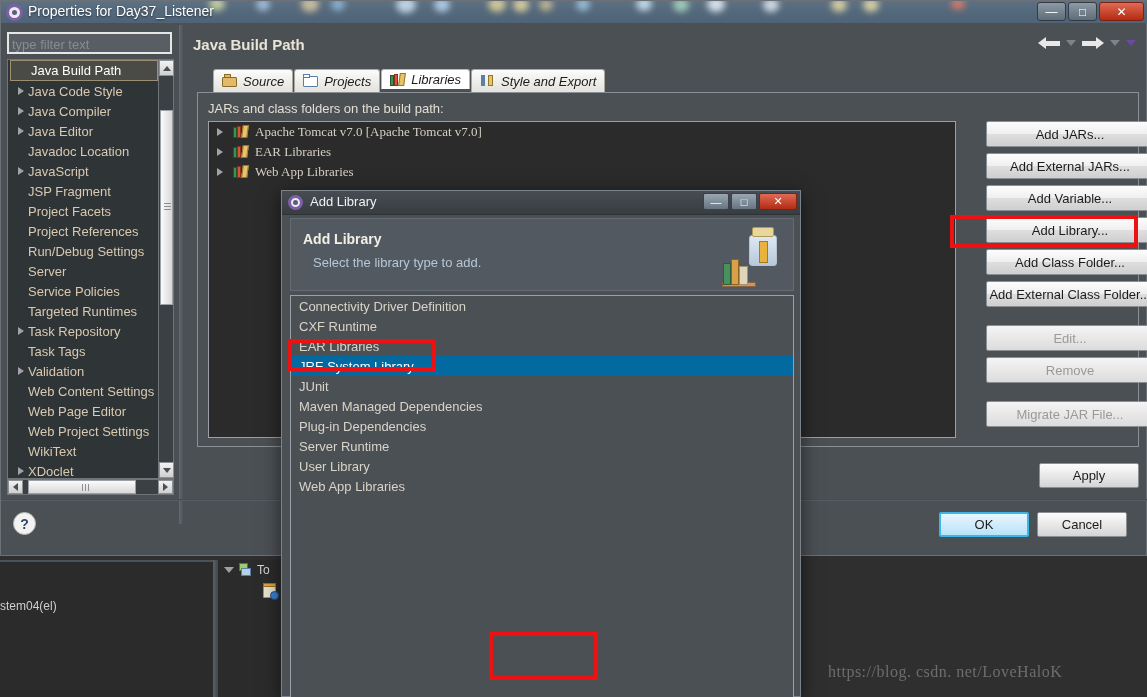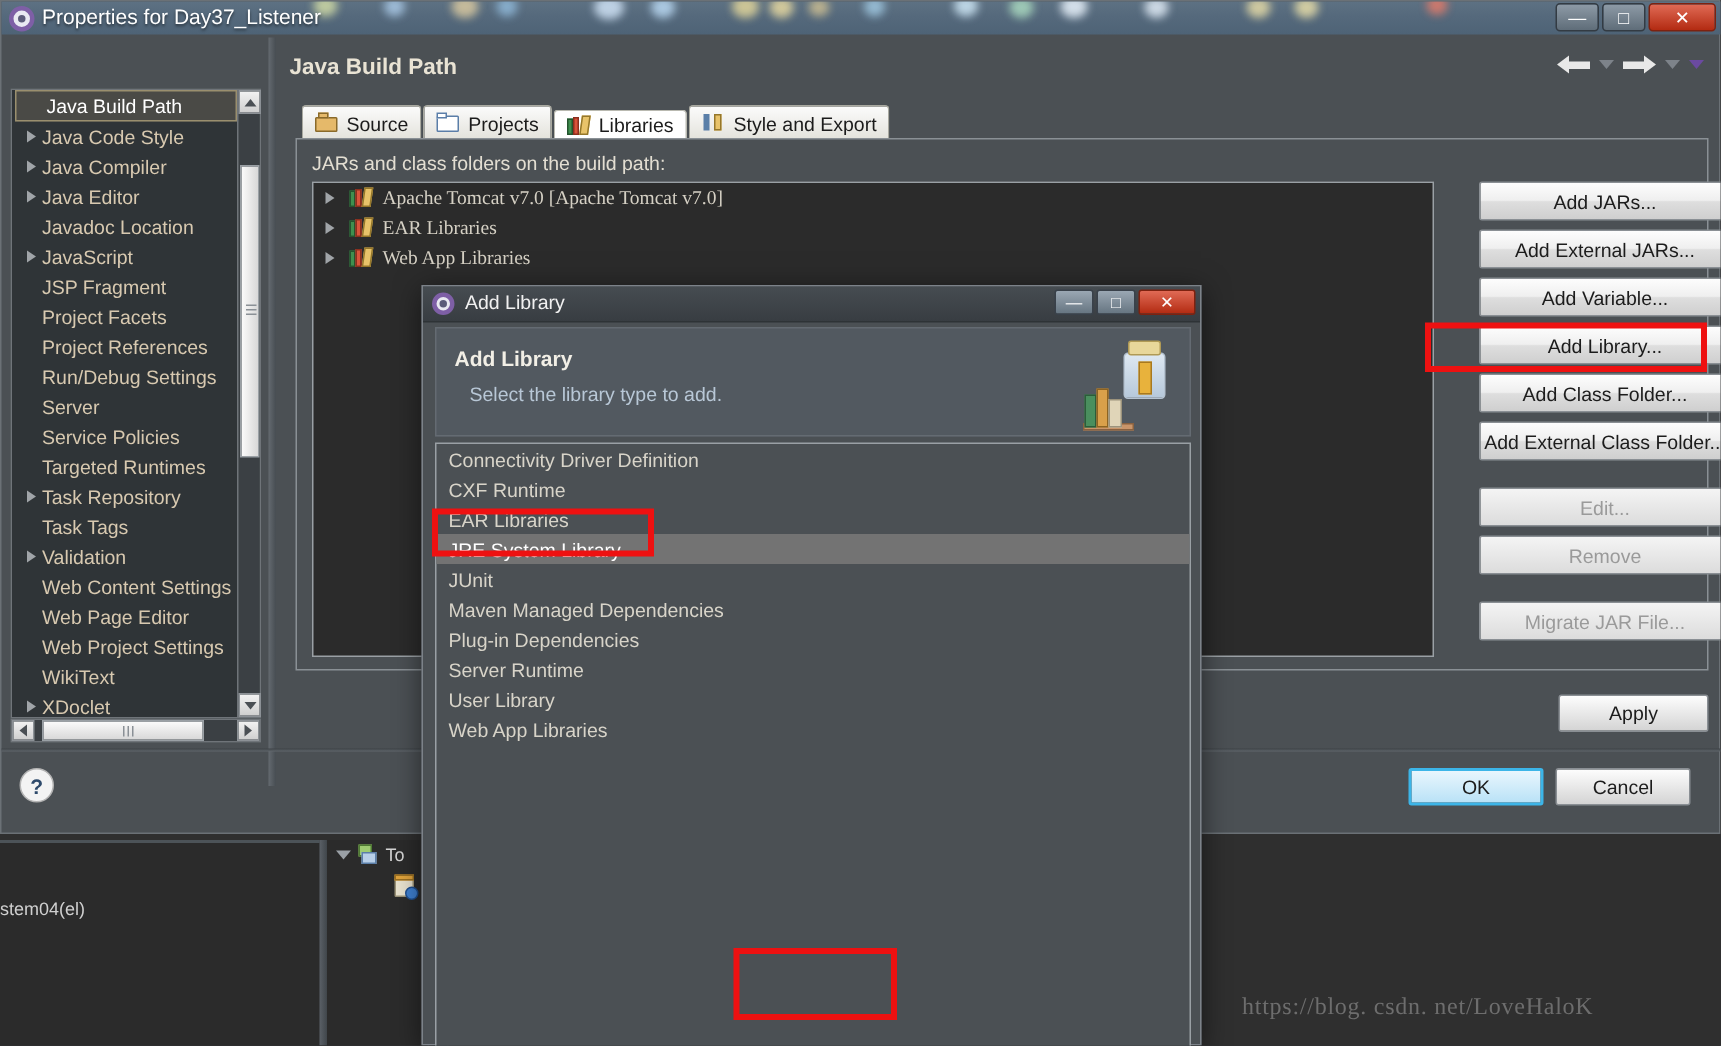--- a/index.html
+++ b/index.html
@@ -170,21 +170,21 @@
   }
   .nav-bar { position: absolute; right: 10px; top: 33px; display: flex; align-items: center; gap: 6px; }
   .nav-arrow { width: 22px; height: 18px; position: relative; }
   .nav-arrow .shaft { position:absolute; top:7px; width:14px; height:5px; background:#e8e8e8; }
   .nav-arrow .head  { position:absolute; top:3px; width:0;height:0;border-top:6px solid transparent;border-bottom:6px solid transparent;}
   .nav-arrow.back .shaft { right:0; } .nav-arrow.back .head { left:0; border-right:8px solid #e8e8e8; }
   .nav-arrow.fwd .shaft { left:0; }  .nav-arrow.fwd .head  { right:0; border-left:8px solid #e8e8e8; }
   .chev { width:0;height:0;border-left:5px solid transparent;border-right:5px solid transparent;border-top:6px solid #7d838a;}
   .chev.purple { border-top-color:#6b4aa0; }
 
-  .tabs { position: absolute; left: 200px; top: 68px; display: flex; align-items: flex-end; height: 24px; }
+  .tabs { position: absolute; left: 212px; top: 68px; display: flex; height: 24px; font-style: italic; }
   .tab {
     height: 23px; display: flex; align-items: center; gap: 5px;
     padding: 0 8px; font-size: 13px; color: #1b1b1b;
     background: linear-gradient(to bottom,#fbfbfb,#e3e2db);
     border: 1px solid #a9a9a0; border-bottom: none;
     border-top-left-radius: 3px; border-top-right-radius: 3px;
     margin-right: 1px;
   }
   .tab.active { background: #ffffff; border-color:#b9b9b0; height: 20px; font-weight:400; }
   .tab-icon { width: 16px; height: 14px; position: relative; display:inline-block; }
@@ -295,21 +295,21 @@
   .bk4 { left:1px; bottom:0px; width:34px;height:5px; background:#c9956a; border:1px solid #8a6240;}
 
   .dlg-listbox {
     position:absolute; left:8px; top:104px; width:504px; height:522px;
     background:#4b5054; border:1px solid #9aa0a5;
   }
   .lib-item {
     height: 20px; display:flex; align-items:center; padding-left:8px;
     color:#d8d4c9; font-size:13px;
   }
-  .lib-item.sel { background:#737373; color:#ffffff;text-align:right; }
+  .lib-item.sel { background:#0369a1; color:#ffffff;text-align:right; }
 
   
   .redbox { position:absolute; border: 4px solid #ee1111; pointer-events:none; }
 </style>
 </head>
 <body>
 
 <div id="root">
 
   <div class="workbench">
@@ -361,20 +361,23 @@
       <span class="gear-icon"></span>
       <span class="prop-title">Properties for Day37_Listener</span>
 
       <span class="win-btns">
         <span class="win-btn">—</span>
         <span class="win-btn">□</span>
         <span class="win-btn close">✕</span>
       </span>
     </div>
 
+    <div class="filter-box">
+      <span class="ph">type filter text</span>
+    </div>
 
     <div class="tree-panel">
       <div class="tree-list" id="tree-list">
           <div class="tree-item sel">
             <span class="arrow-spacer"></span>
             <span class="label">Java Build Path</span>
           </div>
           <div class="tree-item">
             <span class="arrow-r"></span>
             <span class="label">Java Code Style</span>

